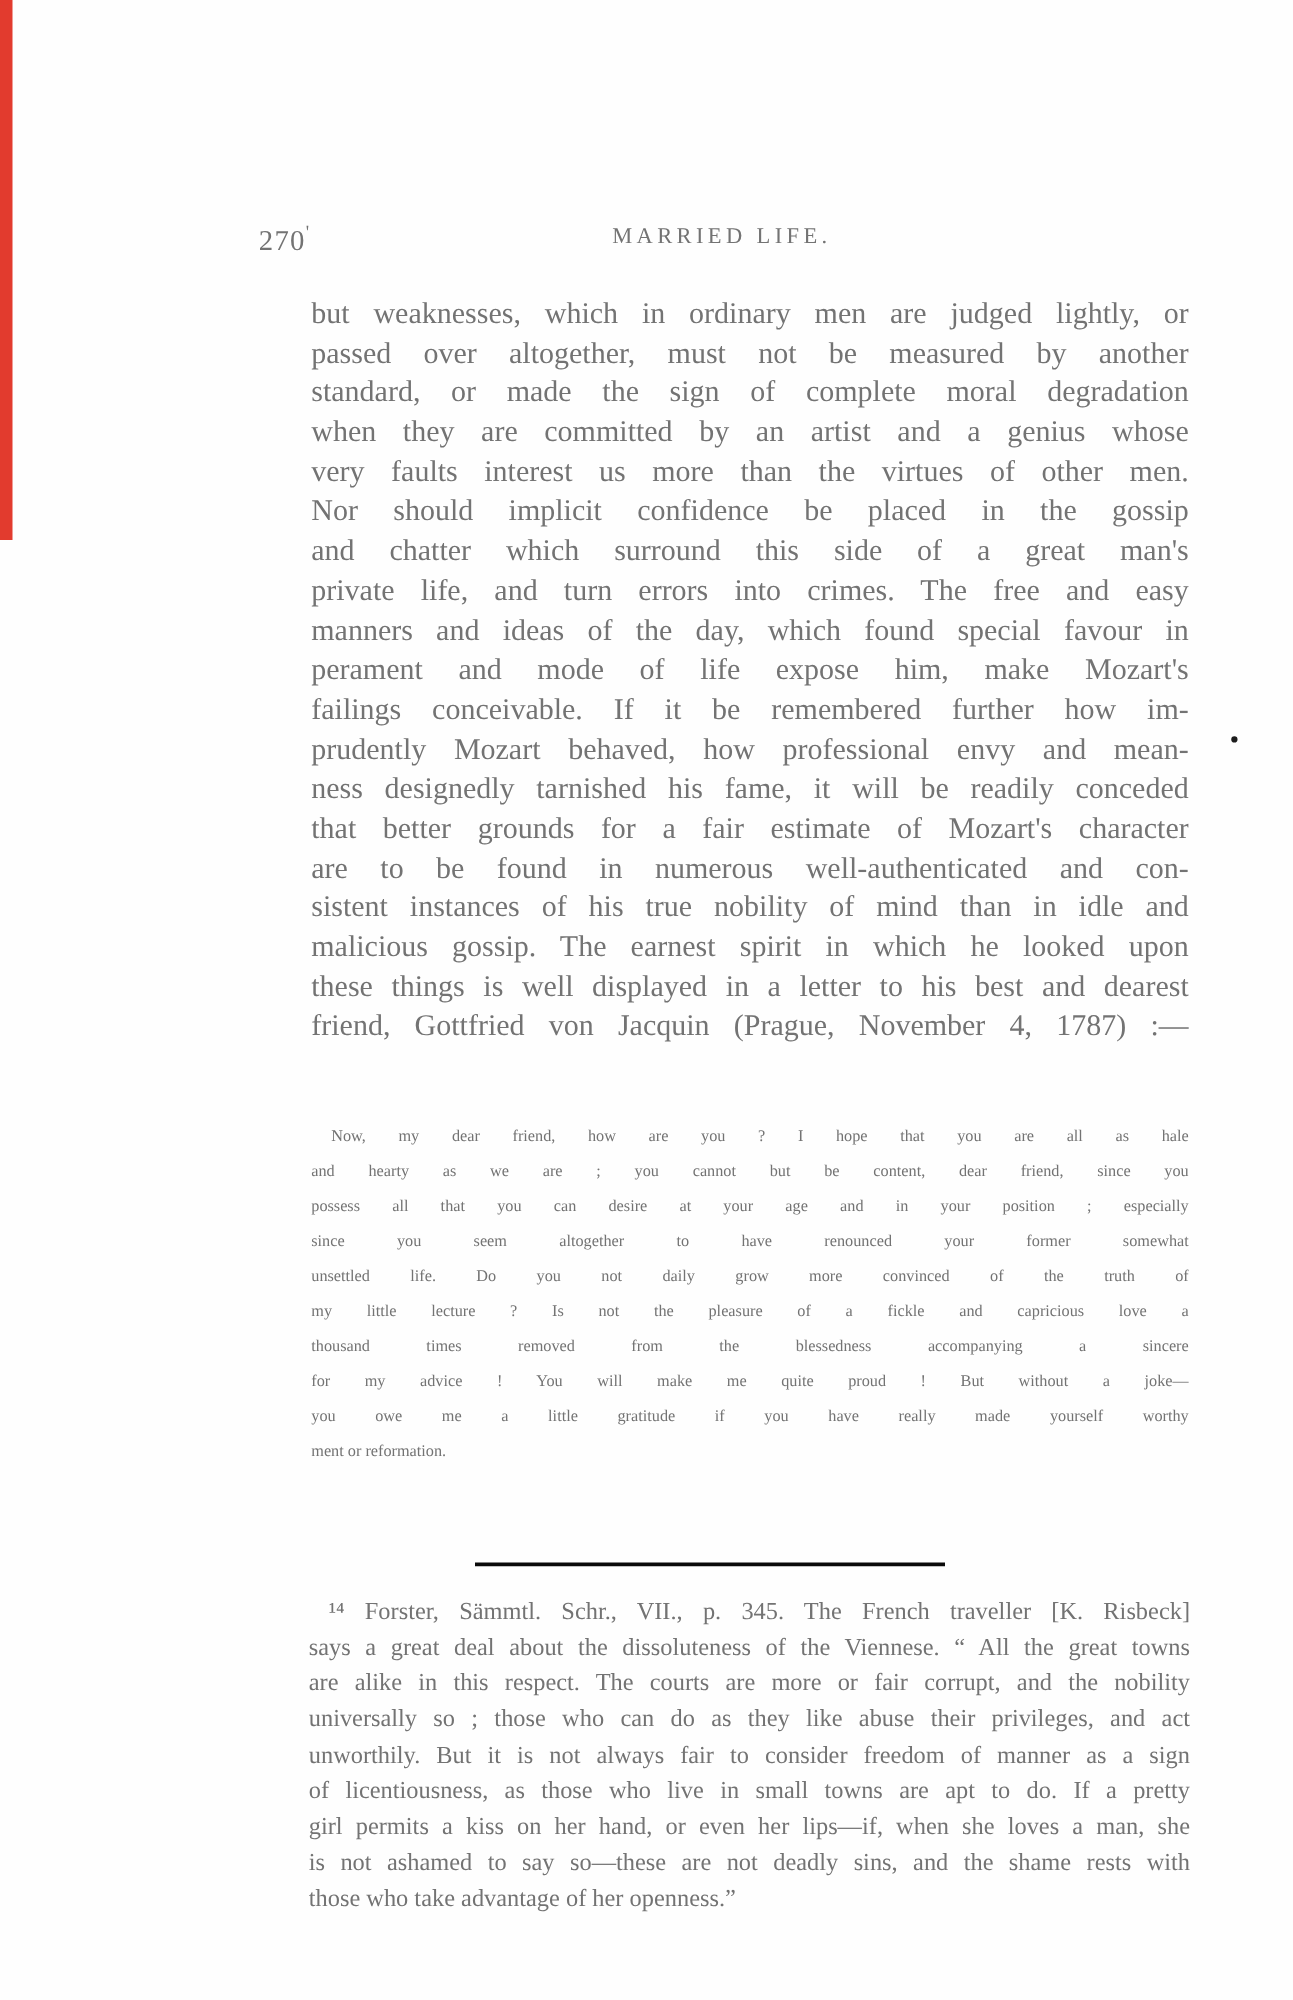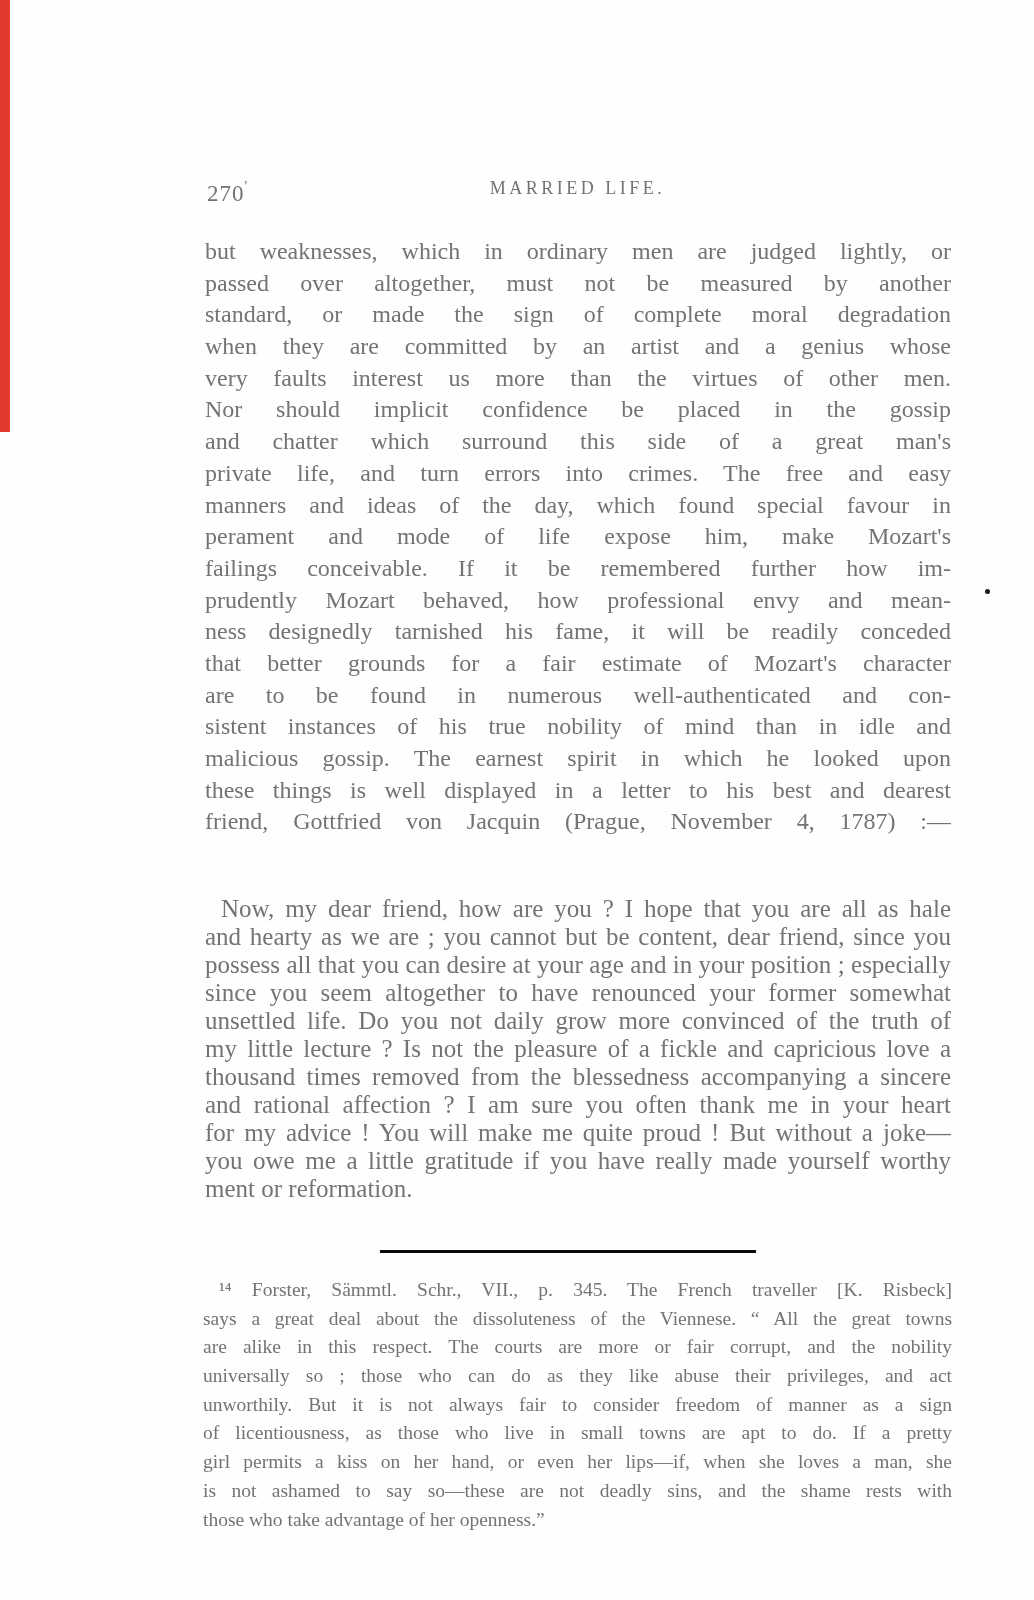--- a/index.html
+++ b/index.html
@@ -55,39 +55,40 @@
   .main-par {
     top: 236px;
     font-size: 24px;
   }
   .main-par .line {
     height: 31.7px;
     line-height: 31.7px;
   }
   .letter-block {
     top: 895px;
-    font-size: 25px;
+    font-size: 13px;
   }
   .letter-block .line {
     height: 28px;
     line-height: 28px;
   }
   .footnote-block {
     top: 1276px;
     left: 203px;
     width: 749px;
     font-size: 19.5px;
   }
   .footnote-block .line {
     height: 28.7px;
     line-height: 28.7px;
   }
   .line {
     white-space: normal;
     overflow: hidden;
+    margin-left: 44px;
   }
   .j {
     text-align: justify;
     text-align-last: justify;
     text-justify: inter-word;
   }
   .short {
     text-align: left;
     text-align-last: left;
   }
@@ -149,21 +150,20 @@
   <div class="ink-dot"></div>
 
   <div class="textblock letter-block">
     <div class="line j indent">Now, my dear friend, how are you ? I hope that you are all as hale</div>
     <div class="line j">and hearty as we are ; you cannot but be content, dear friend, since you</div>
     <div class="line j">possess all that you can desire at your age and in your position ; especially</div>
     <div class="line j">since you seem altogether to have renounced your former somewhat</div>
     <div class="line j">unsettled life. Do you not daily grow more convinced of the truth of</div>
     <div class="line j">my little lecture ? Is not the pleasure of a fickle and capricious love a</div>
     <div class="line j">thousand times removed from the blessedness accompanying a sincere</div>
-    <div class="line j">and rational affection ? I am sure you often thank me in your heart</div>
     <div class="line j">for my advice ! You will make me quite proud ! But without a joke—</div>
     <div class="line j">you owe me a little gratitude if you have really made yourself worthy</div>
     <div class="line short">ment or reformation.</div>
   </div>
 
   <div class="footnote-divider"></div>
 
   <div class="textblock footnote-block">
     <div class="line j indent">¹⁴ Forster, Sämmtl. Schr., VII., p. 345. The French traveller [K. Risbeck]</div>
     <div class="line j">says a great deal about the dissoluteness of the Viennese. “ All the great towns</div>

